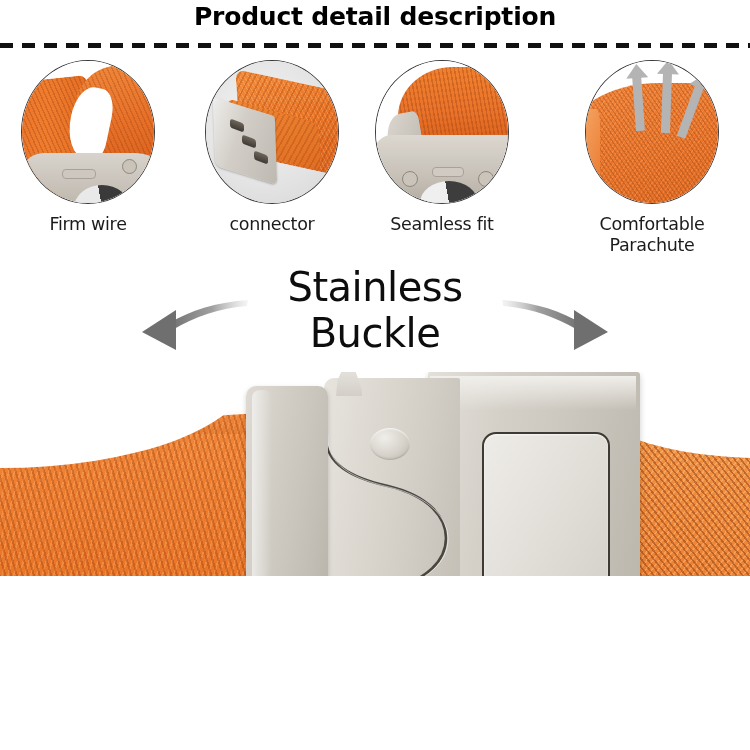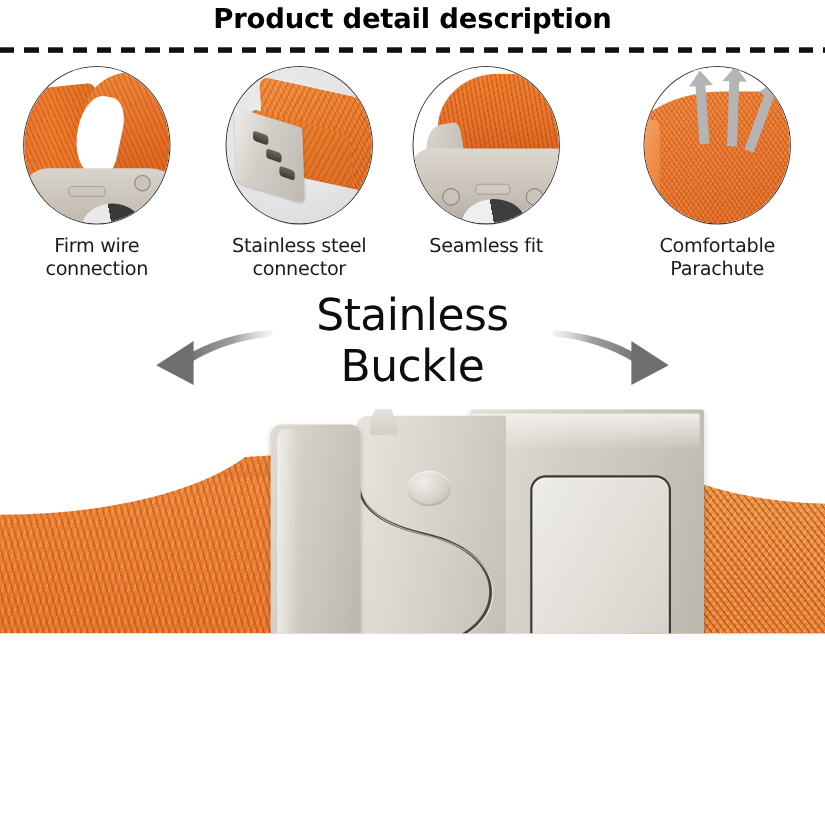--- a/index.html
+++ b/index.html
@@ -329,36 +329,34 @@
       <div class="c1-strap-right"></div>
       <div class="c1-strap-gap"></div>
       <div class="c1-body"></div>
       <div class="c1-slot"></div>
       <div class="c1-screw-a"></div>
       <div class="c1-screw-b"></div>
       <div class="c1-sensor"></div>
     </div>
     <div class="feature-label">
       <div>Firm wire</div>
-      <div>connection</div>
     </div>
   </div>
 
   <div class="feature" style="left:192px;">
     <div class="feature-circle">
       <div class="c2-bg"></div>
       <div class="c2-strap"></div>
       <div class="c2-strap2"></div>
       <div class="c2-connector"></div>
       <div class="c2-lug l1"></div>
       <div class="c2-lug l2"></div>
       <div class="c2-lug l3"></div>
     </div>
     <div class="feature-label">
-      <div>Stainless steel</div>
       <div>connector</div>
     </div>
   </div>
 
   <div class="feature" style="left:362px;">
     <div class="feature-circle">
       <div class="c3-bg"></div>
       <div class="c3-strap"></div>
       <div class="c3-edge"></div>
       <div class="c3-body"></div>

